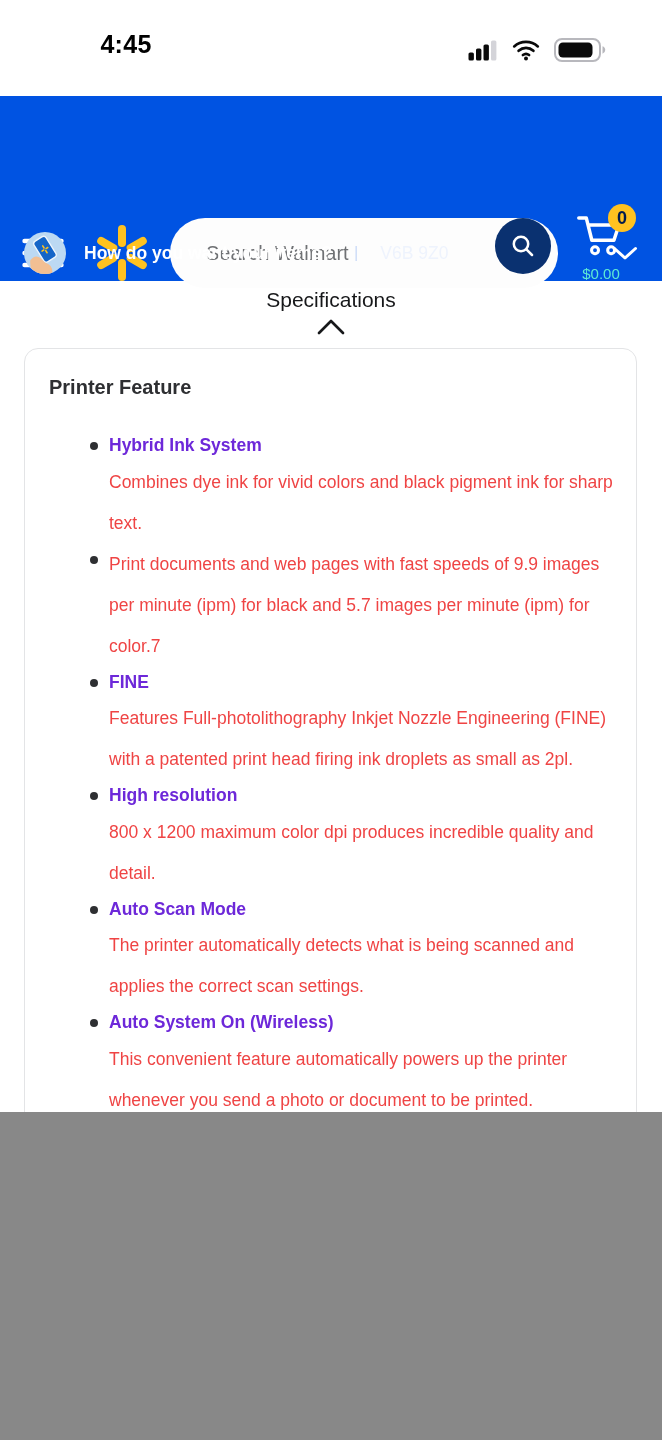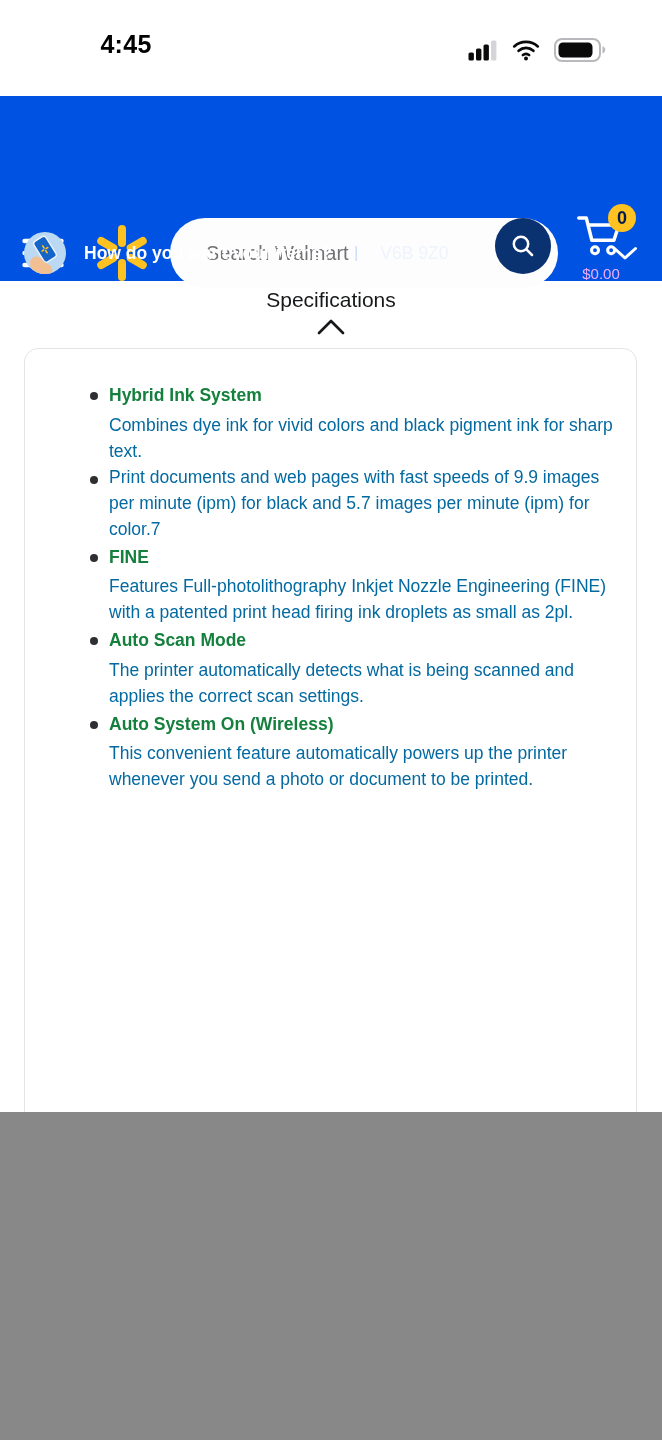--- a/index.html
+++ b/index.html
@@ -27,41 +27,41 @@
   .searchbar input::placeholder{ color:#6f7174; opacity:1; }
   .search-btn{ width:56px; height:56px; margin-right:7px; border-radius:50%;
     background:var(--walmart_dark_blue,#0A3170); border:none; cursor:pointer;
     display:flex; align-items:center; justify-content:center; flex:0 0 auto; }
   .cart{ position:absolute; top:116px; right:26px; width:70px; text-align:center;
     background:none; border:none; cursor:pointer; }
   .cart-icon-wrap{ position:relative; display:inline-block; }
   .cart-badge{ position:absolute; top:-8px; right:-10px; width:28px; height:28px;
     background:var(--spark_yellow,#FFC220); border-radius:50%; color:#001B4D;
     font-size:18px; font-weight:700; line-height:28px; text-align:center; }
-  .cart-total{ display:block; margin-top:4px; color:#f0abfc; font-size:15px; }
+  .cart-total{ display:block; margin-top:4px; color:#5eead4; font-size:15px; }
   .fulfillment{ position:absolute; top:129px; left:0; width:662px; height:56px;
     display:flex; align-items:center; padding:0 24px; gap:18px; cursor:pointer; }
   .ff-q{ color:#fff; font-size:17.5px; font-weight:700; }
   .ff-sep{ color:#cddcf8; font-size:17px; margin:0 4px; font-weight:300; }
   .ff-postal{ color:#eef3fd; font-size:17.5px; }
   .ff-chev{ margin-left:auto; }
   
   .spec-row{ position:absolute; top:288px; left:24px; width:614px; height:44px;
     display:flex; align-items:center; justify-content:space-between;flex-direction:column; }
   .spec-title{ font-size:21px; font-weight:400; color:#17181a; }
   .collapse-btn{ background:none; border:none; cursor:pointer; padding:6px; }
   .card{ position:absolute; top:348px; left:24px; width:613px; height:810px;
     background:#fff; border:1.5px solid #e3e4e6; border-radius:14px; overflow:hidden; }
   .card h3{ margin:27px 0 0 24px; font-size:20px; font-weight:700; color:#2e2f32; }
   .feature-list{ list-style:none; margin:31px 0 0; padding:0 22px 0 84px; }
   .feature-list li{ position:relative; }
   .feature-list li::before{ content:""; position:absolute; left:-19px; top:12px;
     width:8px; height:8px; border-radius:50%; background:#2e2f32; }
-  .feat-title{ font-size:17.5px; line-height:31.6px; font-weight:700; color:#15803d; }
-  .feat-desc{ font-size:17.5px; line-height:26px; color:#0369a1; }
+  .feat-title{ font-size:17.5px; line-height:31.6px; font-weight:700; color:#6d28d9; }
+  .feat-desc{ font-size:17.5px; line-height:41px; color:#ef4444; }
   
   .purchase-bar{ position:absolute; top:1135px; left:0; width:662px; height:105px;
     background:#fff; box-shadow:0 -1px 0 #e4e4e4; display:flex; align-items:center;
     justify-content:space-between; padding:0 39px; z-index:5; }
   .price{ font-size:22.5px; font-weight:700; color:#1c1d1f; letter-spacing:.2px; }
   .add-cart{ width:182px; height:75px; border:none; border-radius:38px;
     background:var(--walmart_blue,#0053E2); color:#fff; font-size:16px; font-weight:700;
     cursor:pointer; font-family:"Liberation Sans",sans-serif; }
   
   .safari{ position:absolute; top:1240px; left:0; width:662px; height:200px;
@@ -188,36 +188,41 @@
   <div class="spec-row">
     <h2 class="spec-title">Specifications</h2>
     <button class="collapse-btn" aria-label="collapse">
       <svg width="30" height="18" viewBox="0 0 30 18">
         <polyline points="3,15 15,3 27,15" fill="none" stroke="#17181a" stroke-width="2.7" stroke-linecap="round" stroke-linejoin="round"></polyline>
       </svg>
     </button>
   </div>
 
   <section class="card">
+    <h3>Printer Feature</h3>
     <ul class="feature-list">
 
         <li>
           <div class="feat-title">Hybrid Ink System</div>
           <div class="feat-desc">Combines dye ink for vivid colors and black pigment ink for sharp text.</div>
         </li>
 
         <li>
           <div class="feat-desc">Print documents and web pages with fast speeds of 9.9 images per minute (ipm) for black and 5.7 images per minute (ipm) for color.7</div>
         </li>
 
         <li>
           <div class="feat-title">FINE</div>
           <div class="feat-desc">Features Full-photolithography Inkjet Nozzle Engineering (FINE) with a patented print head firing ink droplets as small as 2pl.</div>
         </li>
 
+        <li>
+          <div class="feat-title">High resolution</div>
+          <div class="feat-desc">800 x 1200 maximum color dpi produces incredible quality and detail.</div>
+        </li>
 
         <li>
           <div class="feat-title">Auto Scan Mode</div>
           <div class="feat-desc">The printer automatically detects what is being scanned and applies the correct scan settings.</div>
         </li>
 
         <li>
           <div class="feat-title">Auto System On (Wireless)</div>
           <div class="feat-desc">This convenient feature automatically powers up the printer whenever you send a photo or document to be printed.</div>
         </li>

